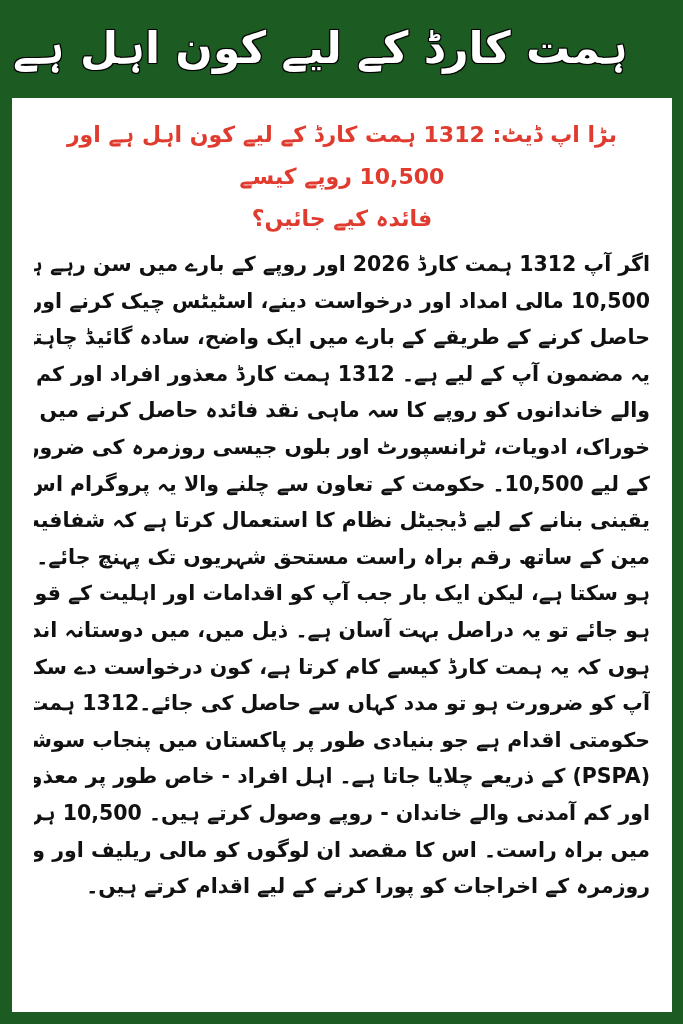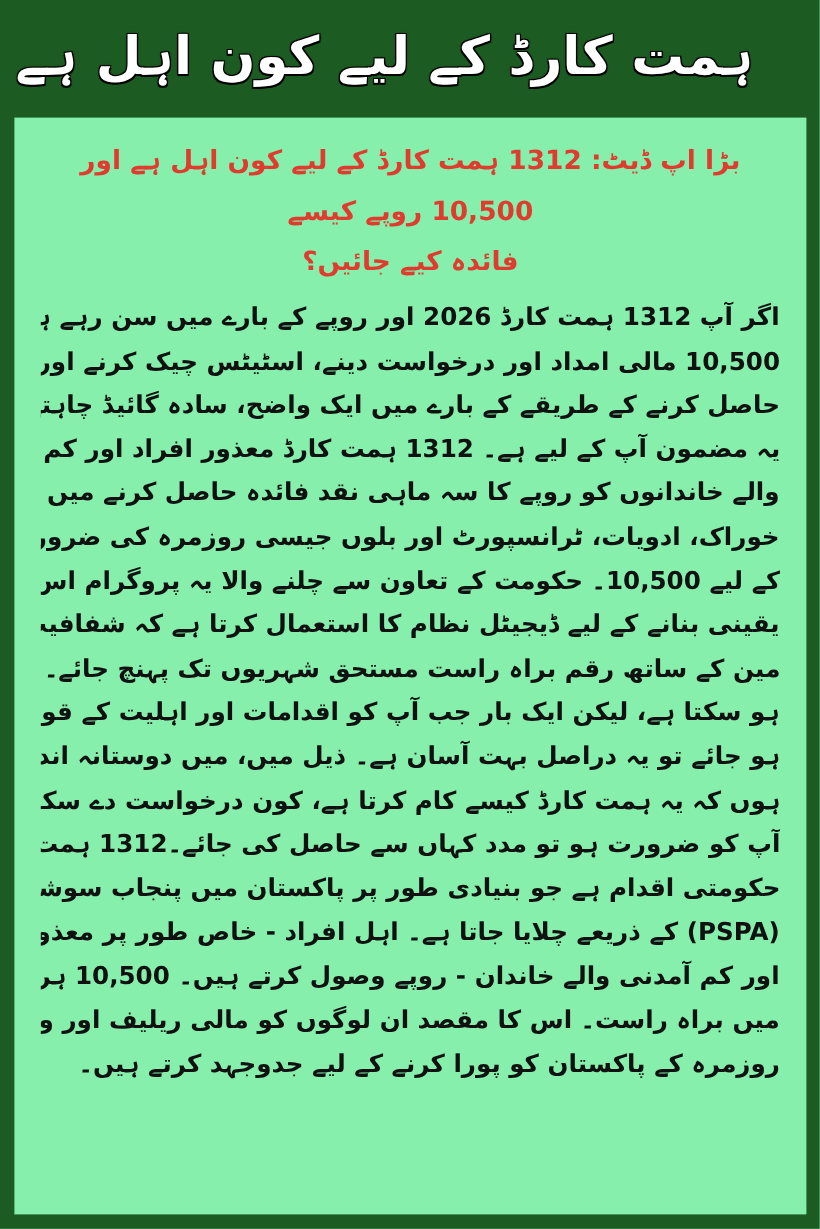--- a/index.html
+++ b/index.html
@@ -18,21 +18,21 @@
     font-family: "DejaVu Sans", sans-serif;
     font-weight: bold;
     font-size: 44px;
     direction: rtl;
     text-shadow: 0 0 2px #000, 1px 1px 0 #000, -1px -1px 0 #000, 1px -1px 0 #000, -1px 1px 0 #000;
     margin-top: -6px;
     letter-spacing: 0;
   }
   .panel {
     position: absolute; left: 12px; top: 98px; width: 660px; height: 914px;
-    background: #86efac;
+    background: #ffffff;
     box-sizing: border-box;
     padding: 12px 22px 0 22px;
     direction: rtl;
   }
   .subtitle {
     color: #e03b2f;
     font-weight: bold;
     font-size: 22px;
     line-height: 42px;
     text-align: center;
@@ -77,15 +77,15 @@
     <span class="line">یقینی بنانے کے لیے ڈیجیٹل نظام کا استعمال کرتا ہے کہ شفافیت اور صفر مڈل</span>
     <span class="line">مین کے ساتھ رقم براہ راست مستحق شہریوں تک پہنچ جائے۔ یہ عمل نیا معلوم</span>
     <span class="line">ہو سکتا ہے، لیکن ایک بار جب آپ کو اقدامات اور اہلیت کے قوانین کا علم</span>
     <span class="line">ہو جائے تو یہ دراصل بہت آسان ہے۔ ذیل میں، میں دوستانہ انداز میں بتاتا</span>
     <span class="line">ہوں کہ یہ ہمت کارڈ کیسے کام کرتا ہے، کون درخواست دے سکتا ہے، اور اگر</span>
     <span class="line">آپ کو ضرورت ہو تو مدد کہاں سے حاصل کی جائے۔1312 ہمت کارڈ ایک</span>
     <span class="line">حکومتی اقدام ہے جو بنیادی طور پر پاکستان میں پنجاب سوشل پروٹیکشن اتھارٹی</span>
     <span class="line">(PSPA) کے ذریعے چلایا جاتا ہے۔ اہل افراد - خاص طور پر معذور افراد</span>
     <span class="line">اور کم آمدنی والے خاندان - روپے وصول کرتے ہیں۔ 10,500 ہر سہ ماہی</span>
     <span class="line">میں براہ راست۔ اس کا مقصد ان لوگوں کو مالی ریلیف اور وقار پہنچانا ہے جو</span>
-    <span class="line">روزمرہ کے پاکستان کو پورا کرنے کے لیے جدوجہد کرتے ہیں۔</span>
+    <span class="line">روزمرہ کے اخراجات کو پورا کرنے کے لیے اقدام کرتے ہیں۔</span>
   </div>
 </div>
 
 </body></html>

